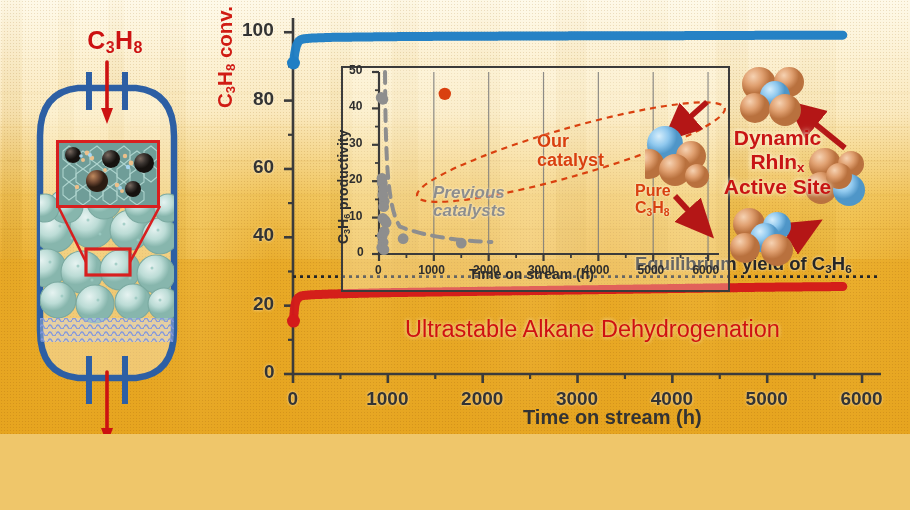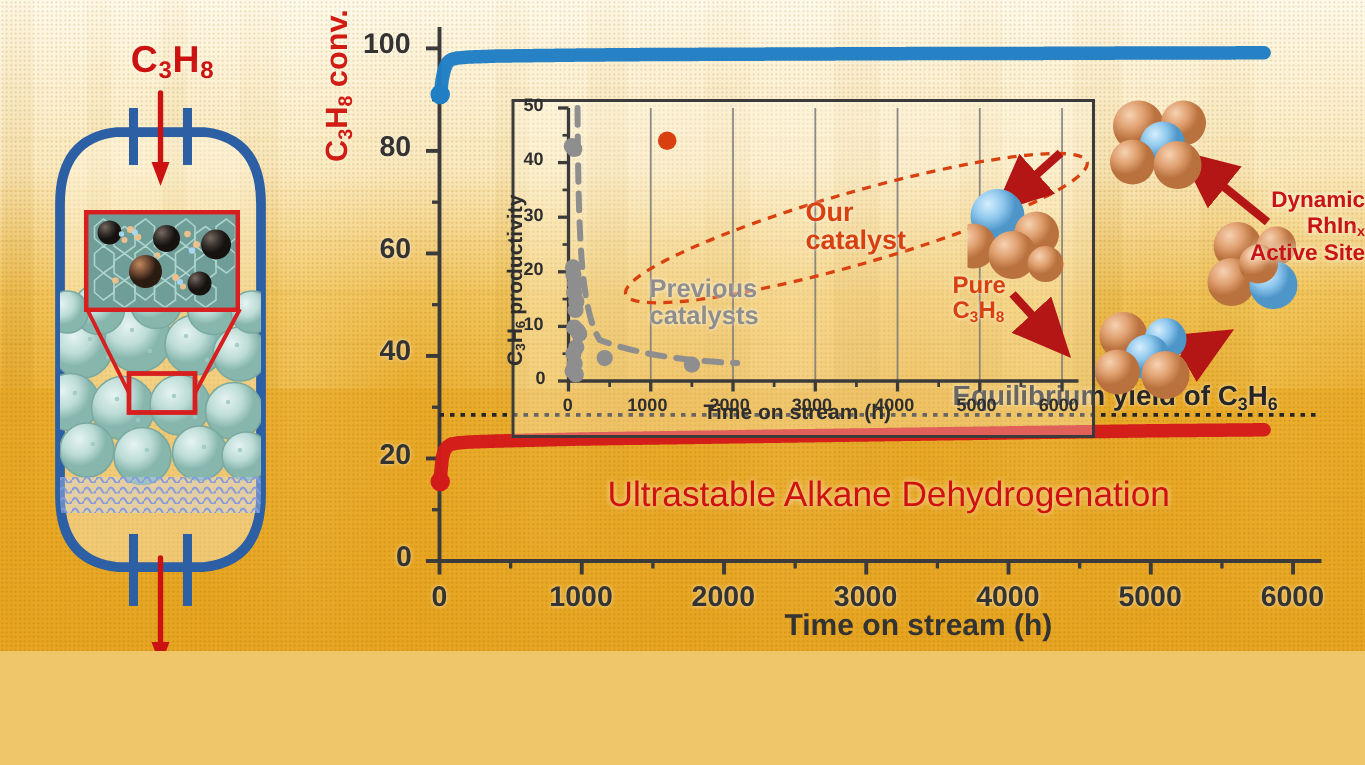--- a/index.html
+++ b/index.html
@@ -80,28 +80,28 @@
 
   
   #inset{position:absolute;left:86px;top:54px;width:385px;height:222px;}
   .ins-frame{position:absolute;left:0;top:0;width:100%;height:100%;
     border:2.3px solid #3b3b3b;background:rgba(255,252,240,0.30);}
   .ins-ticklab{position:absolute;color:#2e2e2e;font-size:12px;font-weight:bold;white-space:nowrap;}
   .ins-axlab{position:absolute;color:#2e2e2e;font-size:14px;font-weight:bold;white-space:nowrap;}
   .ins-ylab{position:absolute;transform:rotate(-90deg);transform-origin:left top;
     color:#2e2e2e;font-size:14px;font-weight:bold;white-space:nowrap;}
   .ins-note{position:absolute;font-weight:bold;white-space:nowrap;text-align:left;line-height:1.08;}
-  .note-prev{color:#8e8e8e;font-size:17px;text-shadow:0 0 3px rgba(255,252,240,.9);}
+  .note-prev{color:#8e8e8e;font-size:17px;text-shadow:0 0 3px rgba(255,252,240,.9);font-style:italic;}
   .note-our{color:#d9400f;font-size:18px;text-shadow:0 0 3px rgba(255,252,240,.9);}
   .note-pure{color:#d9400f;font-size:16px;text-shadow:0 0 3px rgba(255,252,240,.9);}
 
   
   #cycle{position:absolute;left:645px;top:62px;width:265px;height:250px;}
-  .cyc-text{position:absolute;left:0;right:0;text-align:right;color:#c81414;
-    font-weight:bold;font-size:15px;line-height:1.13;
+  .cyc-text{position:absolute;left:0;right:0;text-align:center;color:#c81414;
+    font-weight:bold;font-size:21px;line-height:1.13;
     text-shadow:0 0 4px rgba(255,248,225,.92),0 0 9px rgba(255,248,225,.7);}
 </style>
 </head>
 <body>
 
 <div id="stage">
 
   <div class="bg"></div>
   <div class="bg-towers"></div>
   <div class="bg-decks"></div>

